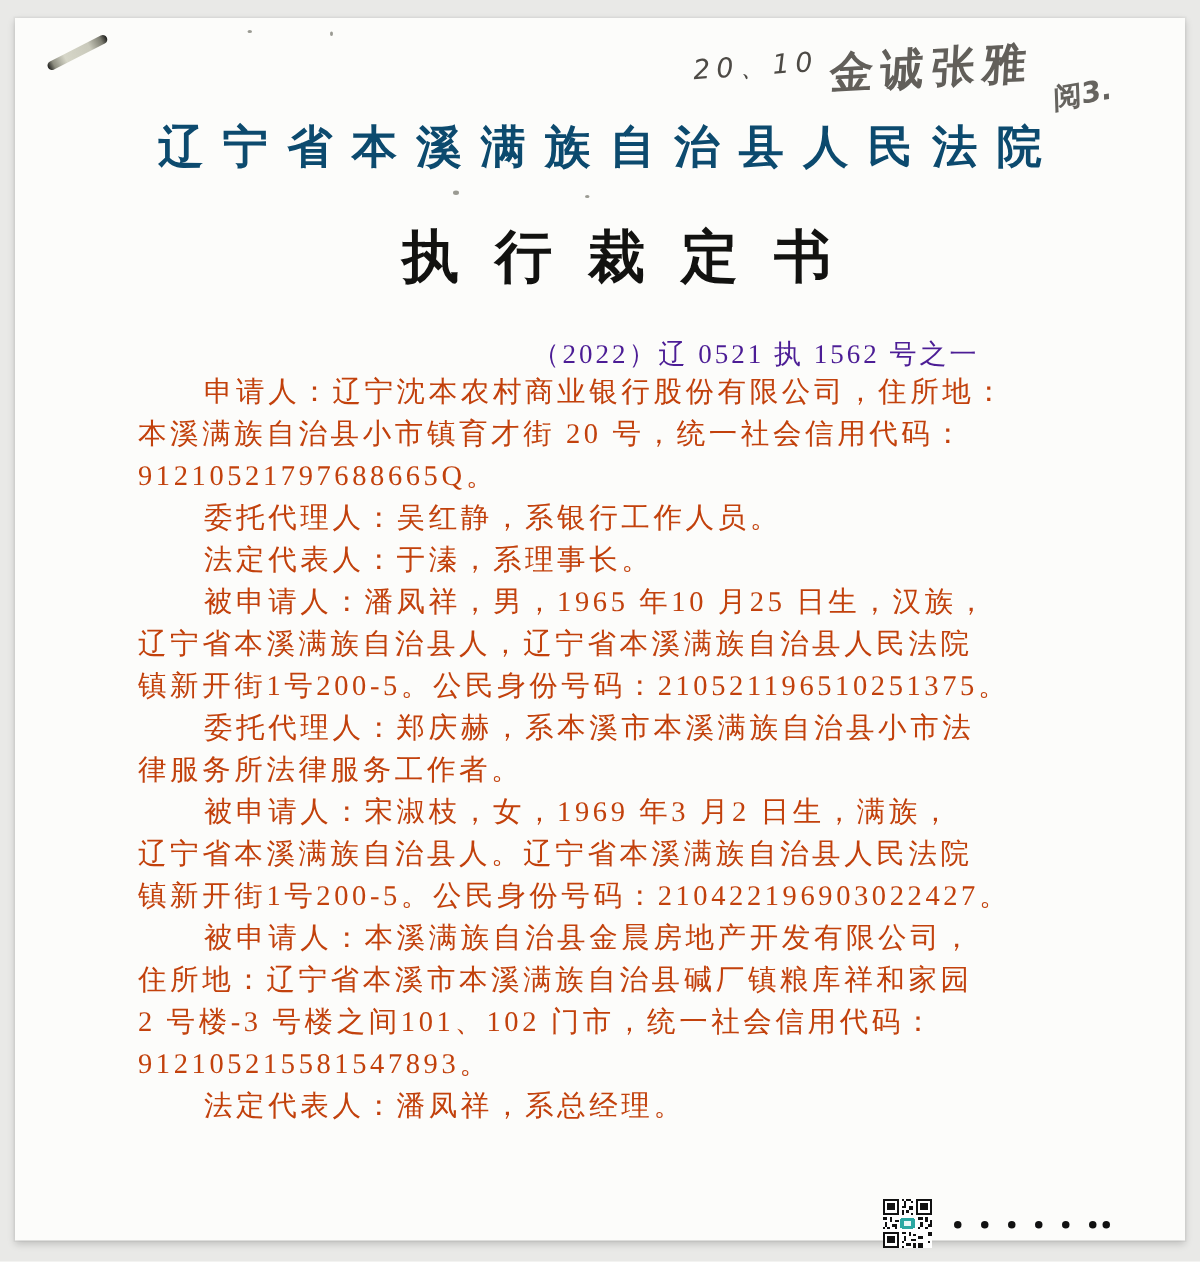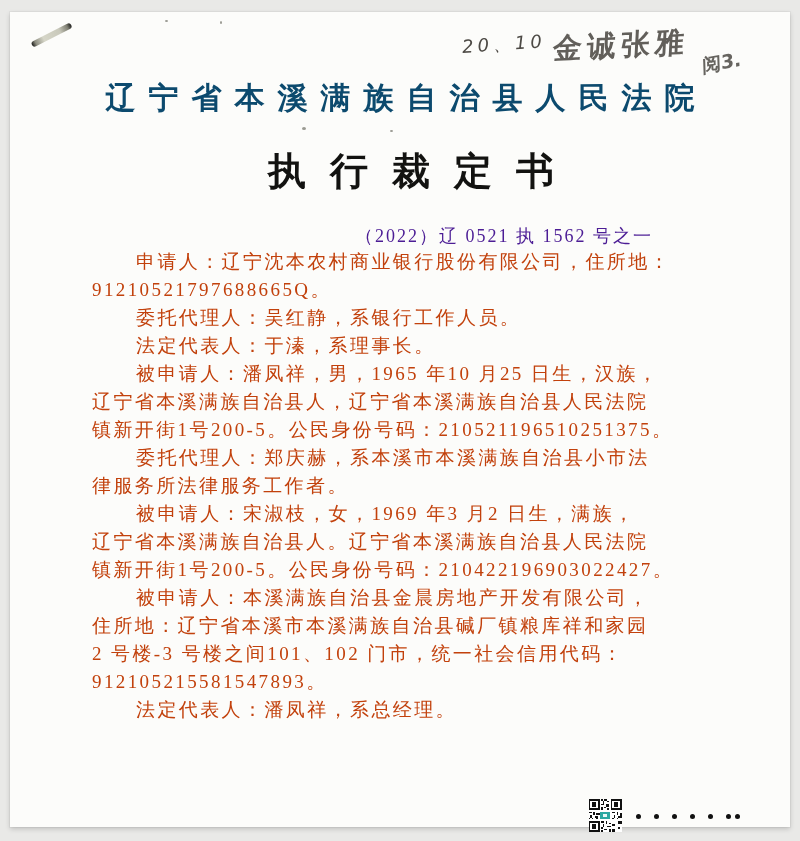--- a/index.html
+++ b/index.html
@@ -70,20 +70,21 @@
   <div class="speck" style="left:210px;top:9px;width:2px;height:3px;"></div>
   <div class="speck" style="left:292px;top:115px;width:4px;height:3px;"></div>
   <div class="speck" style="left:380px;top:118px;width:3px;height:2px;"></div>
 
   <div class="doc-title">执行裁定书</div>
 
   <div class="case-number">（2022）辽 0521 执 1562 号之一</div>
 
   <div class="body-text">
     <div class="line indent">申请人：辽宁沈本农村商业银行股份有限公司，住所地：</div>
+    <div class="line">本溪满族自治县小市镇育才街 20 号，统一社会信用代码：</div>
     <div class="line">91210521797688665Q。</div>
     <div class="line indent">委托代理人：吴红静，系银行工作人员。</div>
     <div class="line indent">法定代表人：于溱，系理事长。</div>
     <div class="line indent">被申请人：潘凤祥，男，1965 年10 月25 日生，汉族，</div>
     <div class="line">辽宁省本溪满族自治县人，辽宁省本溪满族自治县人民法院</div>
     <div class="line">镇新开街1号200-5。公民身份号码：210521196510251375。</div>
     <div class="line indent">委托代理人：郑庆赫，系本溪市本溪满族自治县小市法</div>
     <div class="line">律服务所法律服务工作者。</div>
     <div class="line indent">被申请人：宋淑枝，女，1969 年3 月2 日生，满族，</div>
     <div class="line">辽宁省本溪满族自治县人。辽宁省本溪满族自治县人民法院</div>

